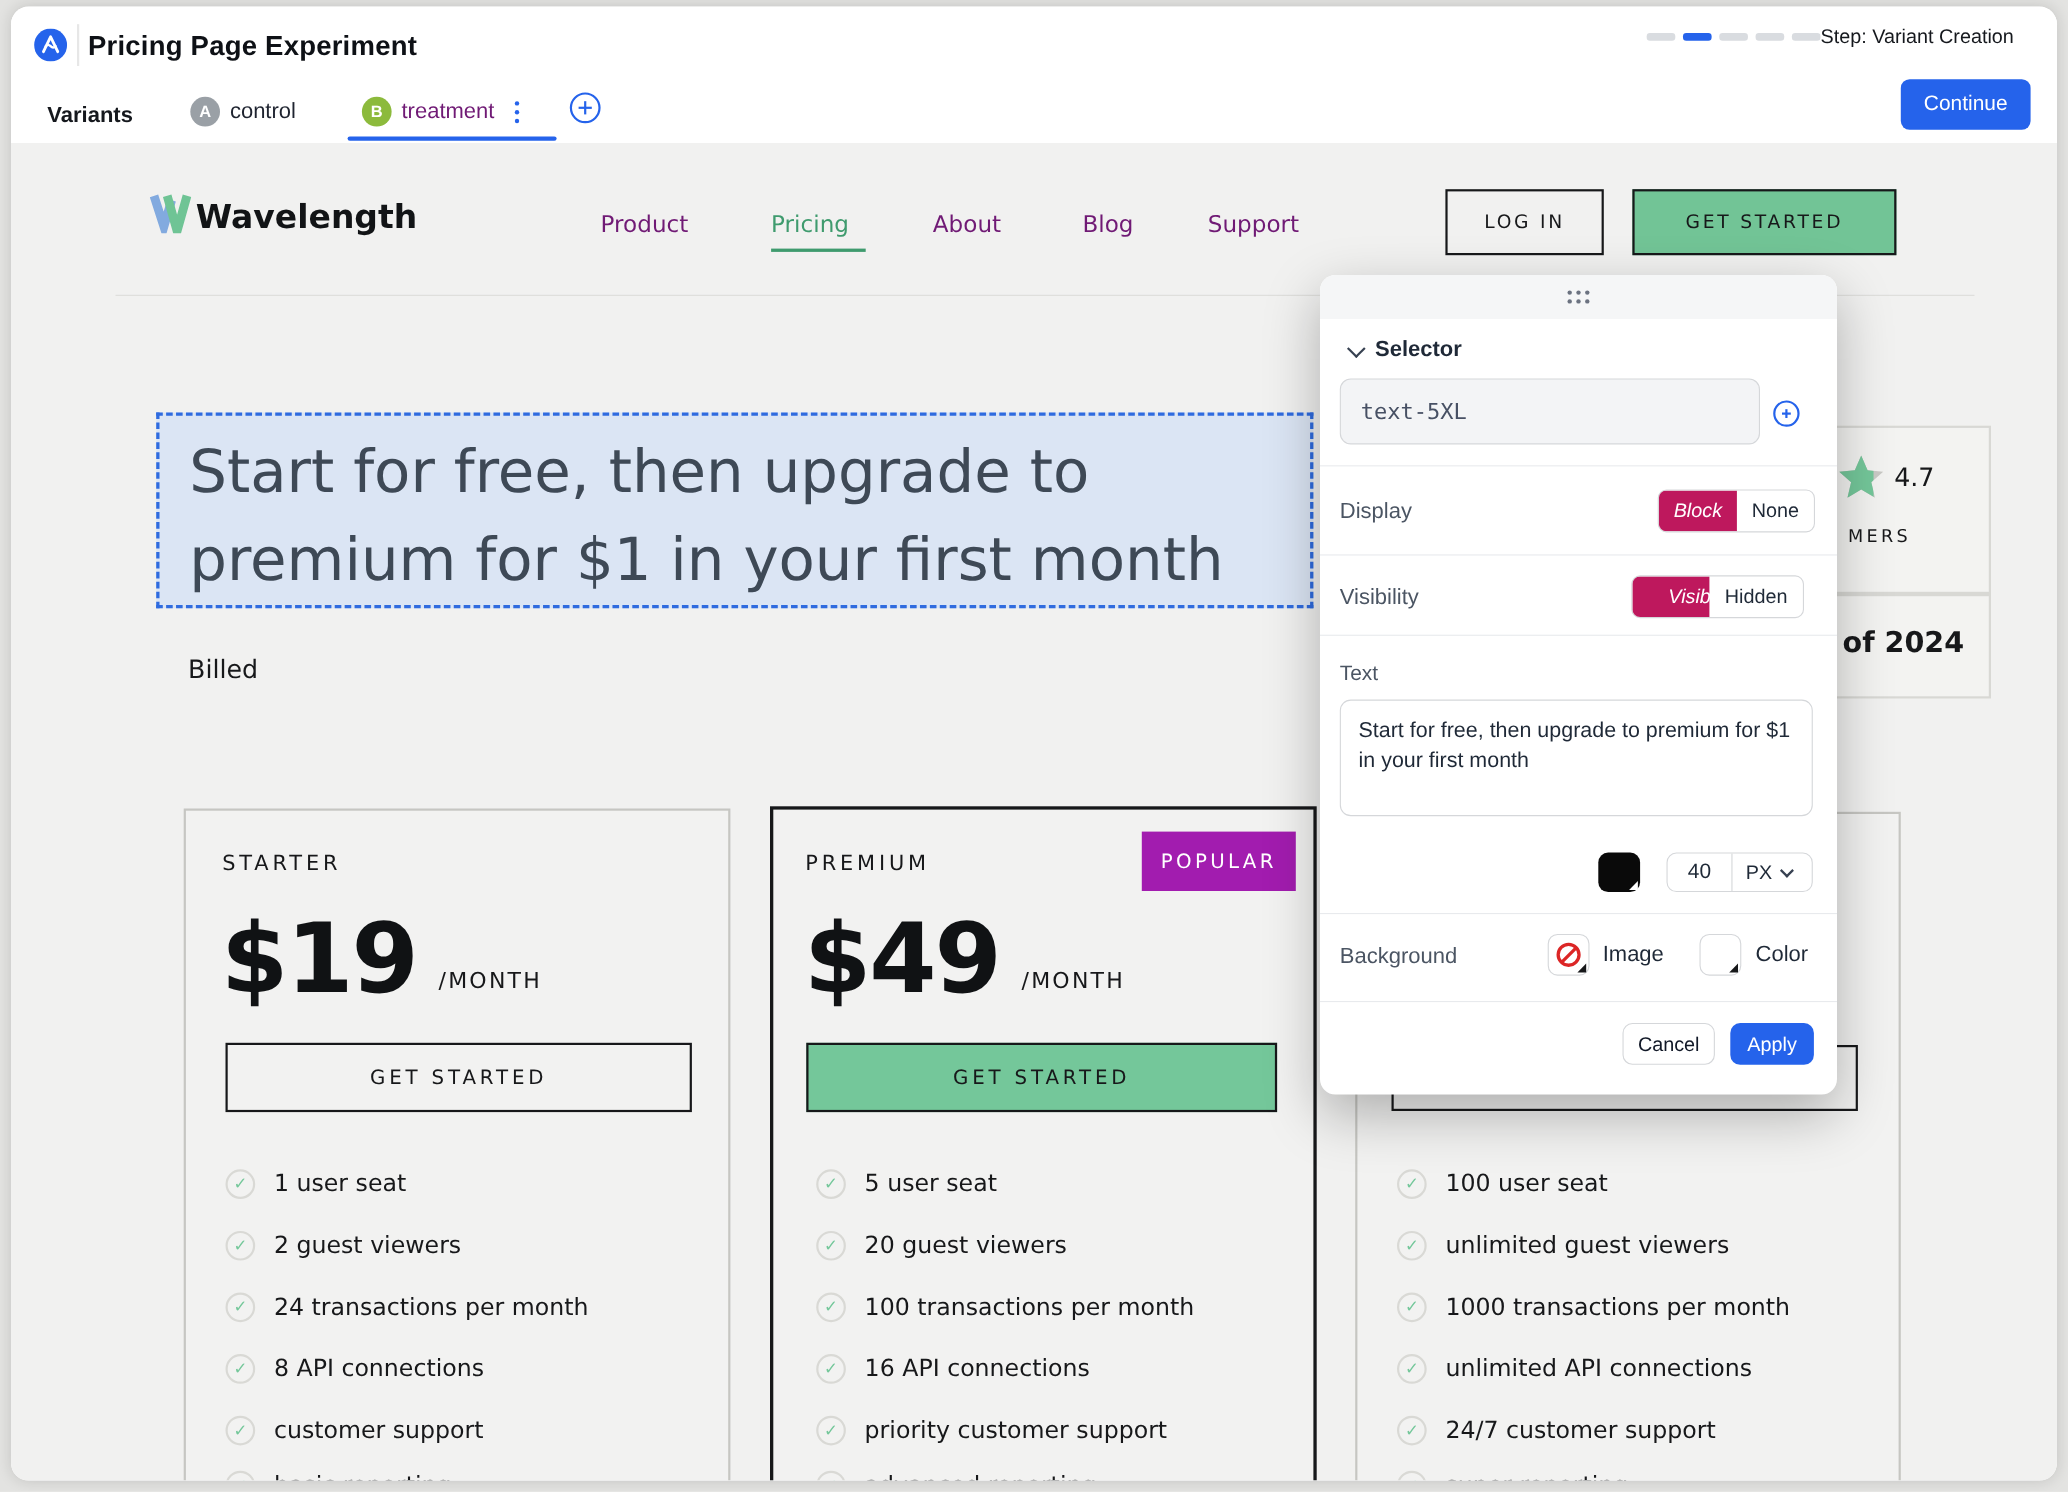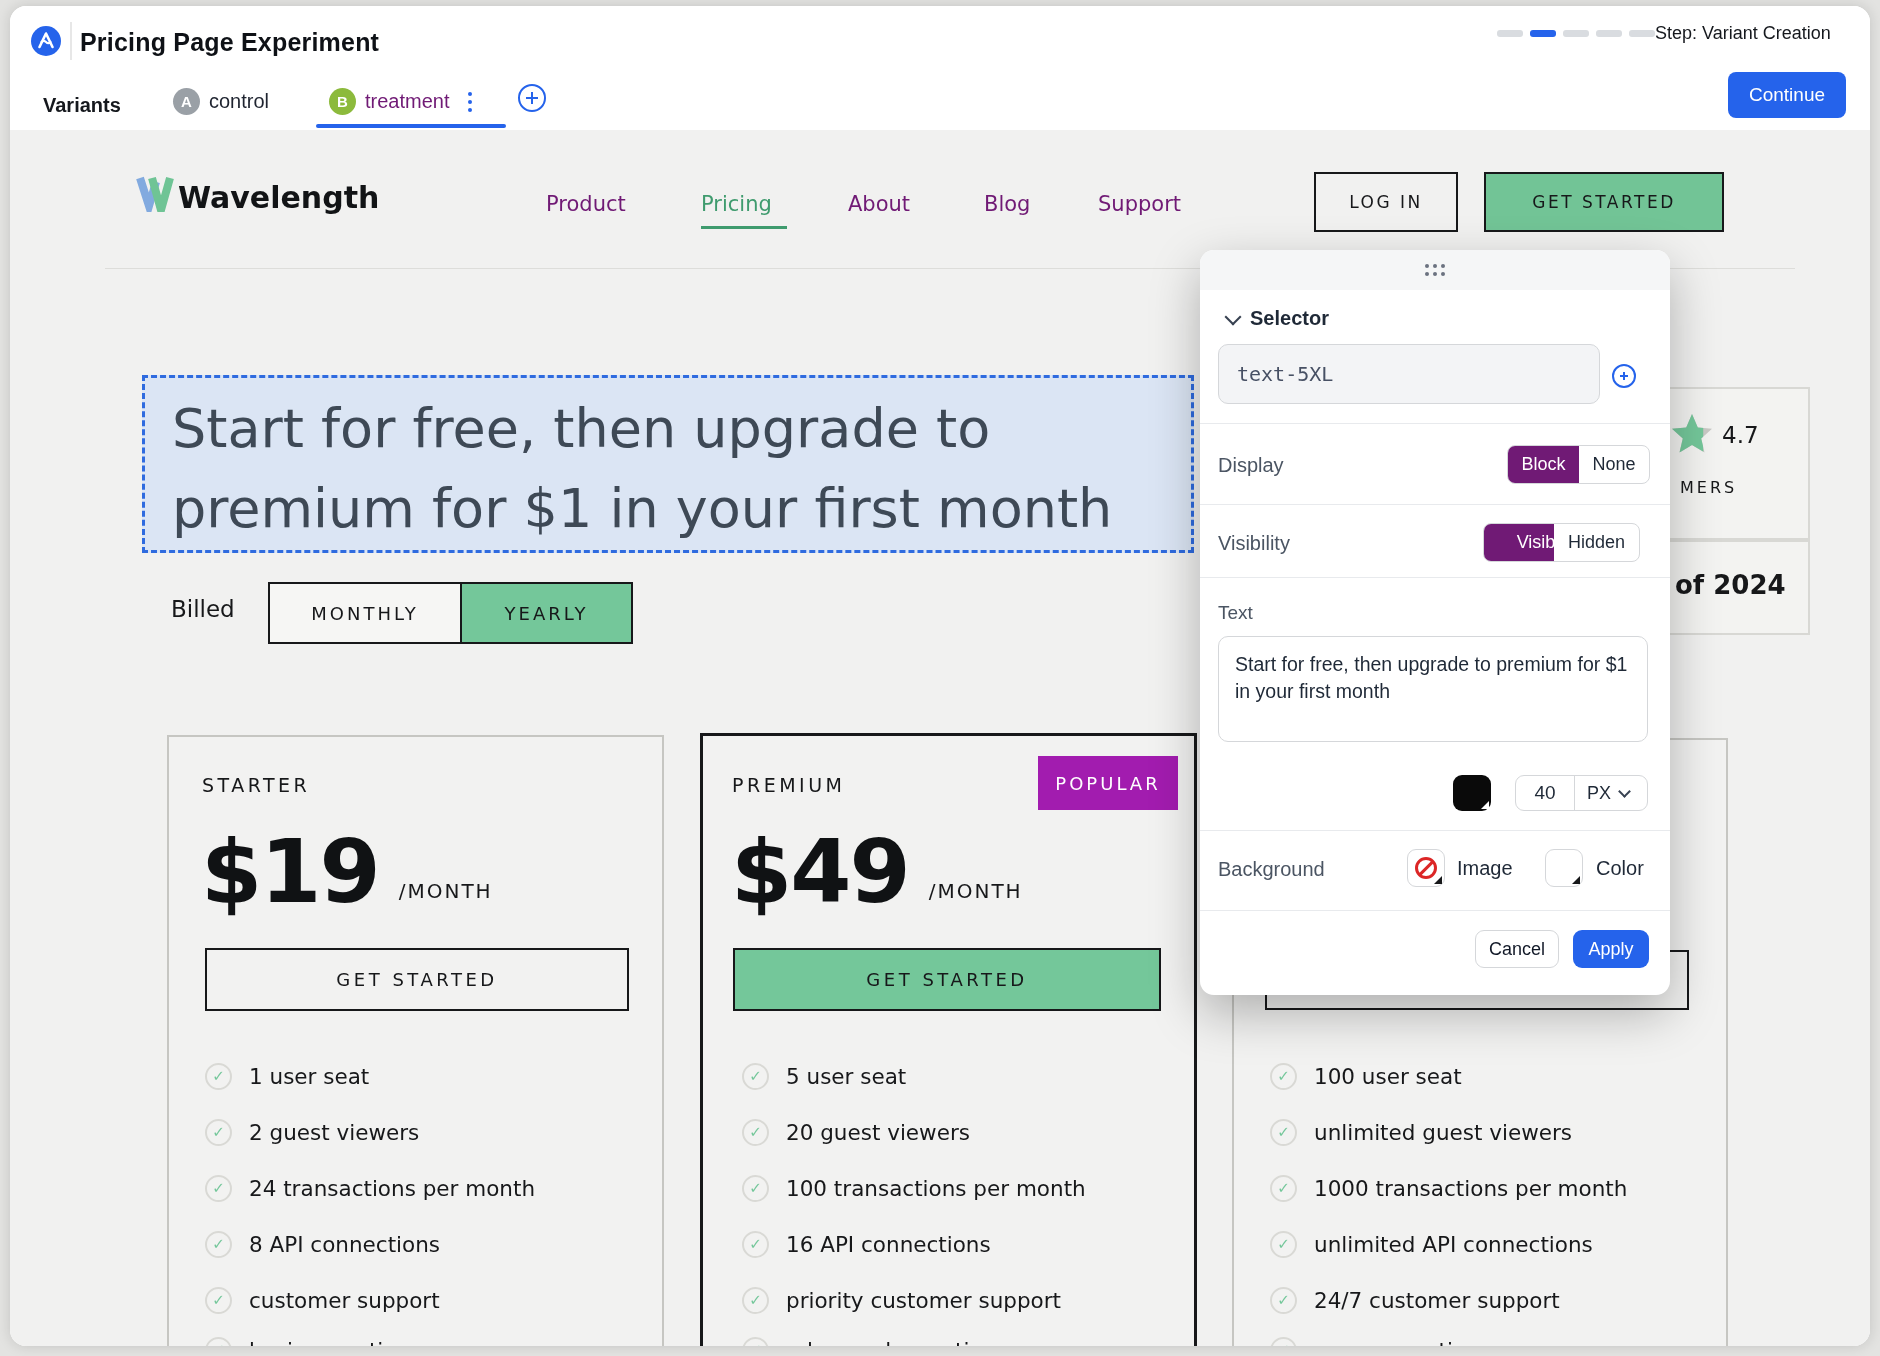--- a/index.html
+++ b/index.html
@@ -87,21 +87,21 @@
   .row-label{position:absolute;font-size:20px;color:#4b5563;}
   .sel-input{position:absolute;left:18px;top:94px;width:382px;height:60px;background:#f3f4f6;
              border:1px solid #d5d7da;border-radius:10px;box-sizing:border-box;
              font-family:"DejaVu Sans Mono",monospace;font-size:20px;color:#475064;
              display:flex;align-items:center;padding-left:18px;cursor:text;}
   .sel-plus{position:absolute;left:412px;top:114px;width:24px;height:24px;border-width:2px;}
   .pdiv{position:absolute;left:0;width:100%;height:1px;background:#e8eaed;}
   .segmented{position:absolute;display:flex;border:1px solid #d5d7da;border-radius:8px;overflow:hidden;background:#fff;}
   .segmented .segopt{display:flex;align-items:center;justify-content:center;font-size:18px;height:37px;
                      color:#1f2937;cursor:pointer;box-sizing:border-box;}
-  .segmented .on{background:#701a75;color:#fff;}
+  .segmented .on{background:#be185d;color:#fff;font-style:italic;}
   .textarea{position:absolute;left:18px;top:386px;width:430px;height:106px;border:1px solid #d5d7da;border-radius:10px;
             box-sizing:border-box;padding:14px 16px;font-size:19.5px;line-height:1.4;color:#1f2937;cursor:text;background:#fff;}
   .swatch{position:absolute;border-radius:9px;box-sizing:border-box;cursor:pointer;}
   .swatch:after{content:"";position:absolute;right:2px;bottom:2px;width:0;height:0;
                 border-left:8px solid transparent;border-bottom:8px solid #17181a;}
   .swatch.black{left:253px;top:525px;width:38px;height:36px;background:#0a0a0a;}
   .swatch.black:after{border-bottom-color:#fff;}
   .swatch.white{left:345px;top:599px;width:38px;height:38px;background:#fff;border:1px solid #d5d7da;}
   .sizebox{position:absolute;left:315px;top:525px;width:133px;height:36px;border:1px solid #d5d7da;border-radius:9px;
            box-sizing:border-box;display:flex;align-items:center;background:#fff;}
@@ -187,24 +187,20 @@
       <button class="loginbtn">LOG IN</button>
       <button class="ctabtn">GET STARTED</button>
       <div class="hdr-divider"></div>
 
       <div class="headline">
         <div>Start for free, then upgrade to</div>
         <div>premium for $1 in your first month</div>
       </div>
 
       <div class="billed-label">Billed</div>
-      <div class="toggle">
-        <div class="opt opt-monthly">MONTHLY</div>
-        <div class="opt opt-yearly">YEARLY</div>
-      </div>
 
       <div class="award" style="left:1580px;top:257px;width:220px;height:153px;"></div>
       <div class="award" style="left:1580px;top:410px;width:220px;height:95px;"></div>
       <svg style="position:absolute;left:1660px;top:282px;" width="44" height="44" viewBox="0 0 44 44">
         <polygon points="22,2 27.8,15.6 42,16.8 31.2,26.4 34.5,40.4 22,33 9.5,40.4 12.8,26.4 2,16.8 16.2,15.6" fill="#c9c9c5"></polygon>
         <polygon points="22,2 27.8,15.6 42,16.8 31.2,26.4 34.5,40.4 22,33 9.5,40.4 12.8,26.4 2,16.8 16.2,15.6" fill="#74c79a" clip-path="inset(0 22% 0 0)"></polygon>
       </svg>
       <div class="rating-value">4.7</div>
       <div class="rating-partial">MERS</div>
       <div class="award-partial">of 2024</div>

